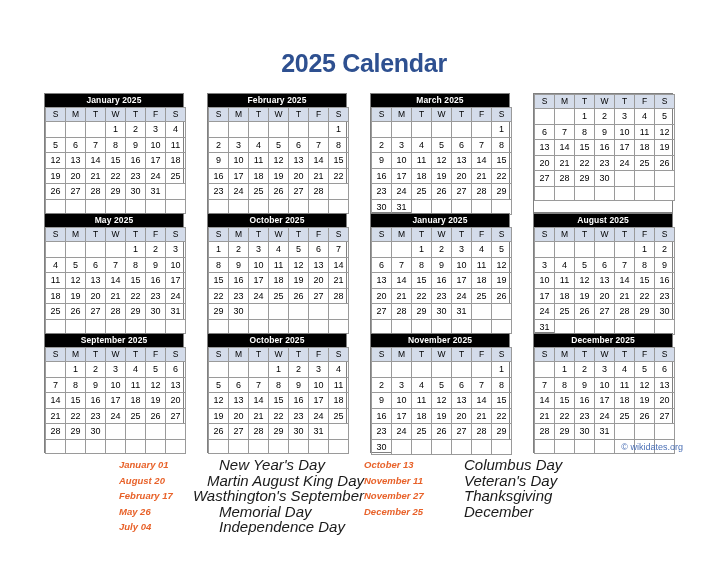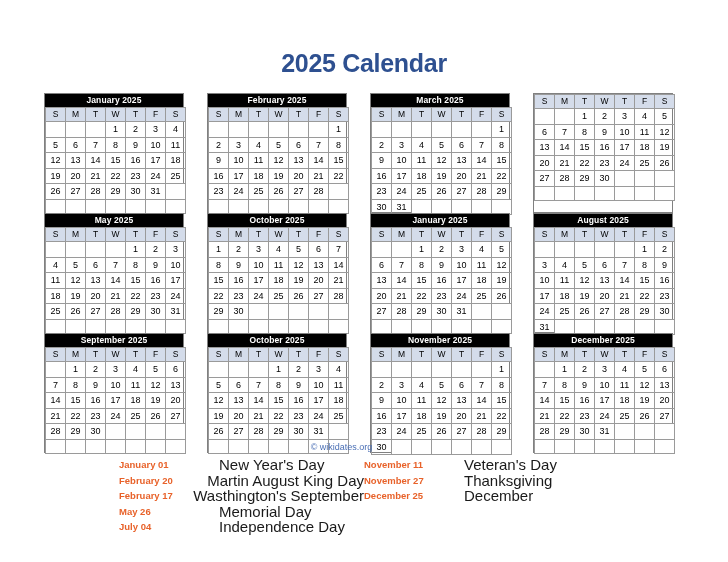--- a/index.html
+++ b/index.html
@@ -89,38 +89,39 @@
   td.empty-day {
     background: #ffffff;
   }
 
   
   #credit {
     position: absolute;
     left: 0;
     right: 0;
     top: 417px;
-    text-align: center;
+    text-align: right;
     padding-right: 45px;
     font-size: 9px;
     color: #4a6fb5;
   }
 
   
   #holiday-legend {
     position: absolute;
     top: 432px;
     left: 0;
     right: 0;
     display: flex;
     justify-content: center;
     gap: 0px;
   }
   .legend-column {
     width: 245px;
+    font-style: italic;
   }
   .legend-row {
     display: flex;
     height: 15.5px;
     align-items: center;
   }
   .legend-date {
     width: 100px;
     font-size: 9.5px;
     font-weight: bold;
@@ -1008,38 +1009,42 @@
 
   <div id="credit">© wikidates.org</div>
 
   <div id="holiday-legend">
     <div class="legend-column" id="legend-left">
         <div class="legend-row">
           <div class="legend-date">January 01</div>
           <div class="legend-name">New Year's Day</div>
         </div>
         <div class="legend-row">
-          <div class="legend-date">February 20</div>
+          <div class="legend-date">August 20</div>
           <div class="legend-name">Martin August King Day</div>
         </div>
         <div class="legend-row">
           <div class="legend-date">February 17</div>
           <div class="legend-name">Wasthington's September</div>
         </div>
         <div class="legend-row">
           <div class="legend-date">May 26</div>
           <div class="legend-name">Memorial Day</div>
         </div>
         <div class="legend-row">
           <div class="legend-date">July 04</div>
           <div class="legend-name">Independence Day</div>
         </div>
       </div>
     <div class="legend-column" id="legend-right">
         <div class="legend-row">
+          <div class="legend-date">October 13</div>
+          <div class="legend-name">Columbus Day</div>
+        </div>
+        <div class="legend-row">
           <div class="legend-date">November 11</div>
           <div class="legend-name">Veteran's Day</div>
         </div>
         <div class="legend-row">
           <div class="legend-date">November 27</div>
           <div class="legend-name">Thanksgiving</div>
         </div>
         <div class="legend-row">
           <div class="legend-date">December 25</div>
           <div class="legend-name">December</div>

